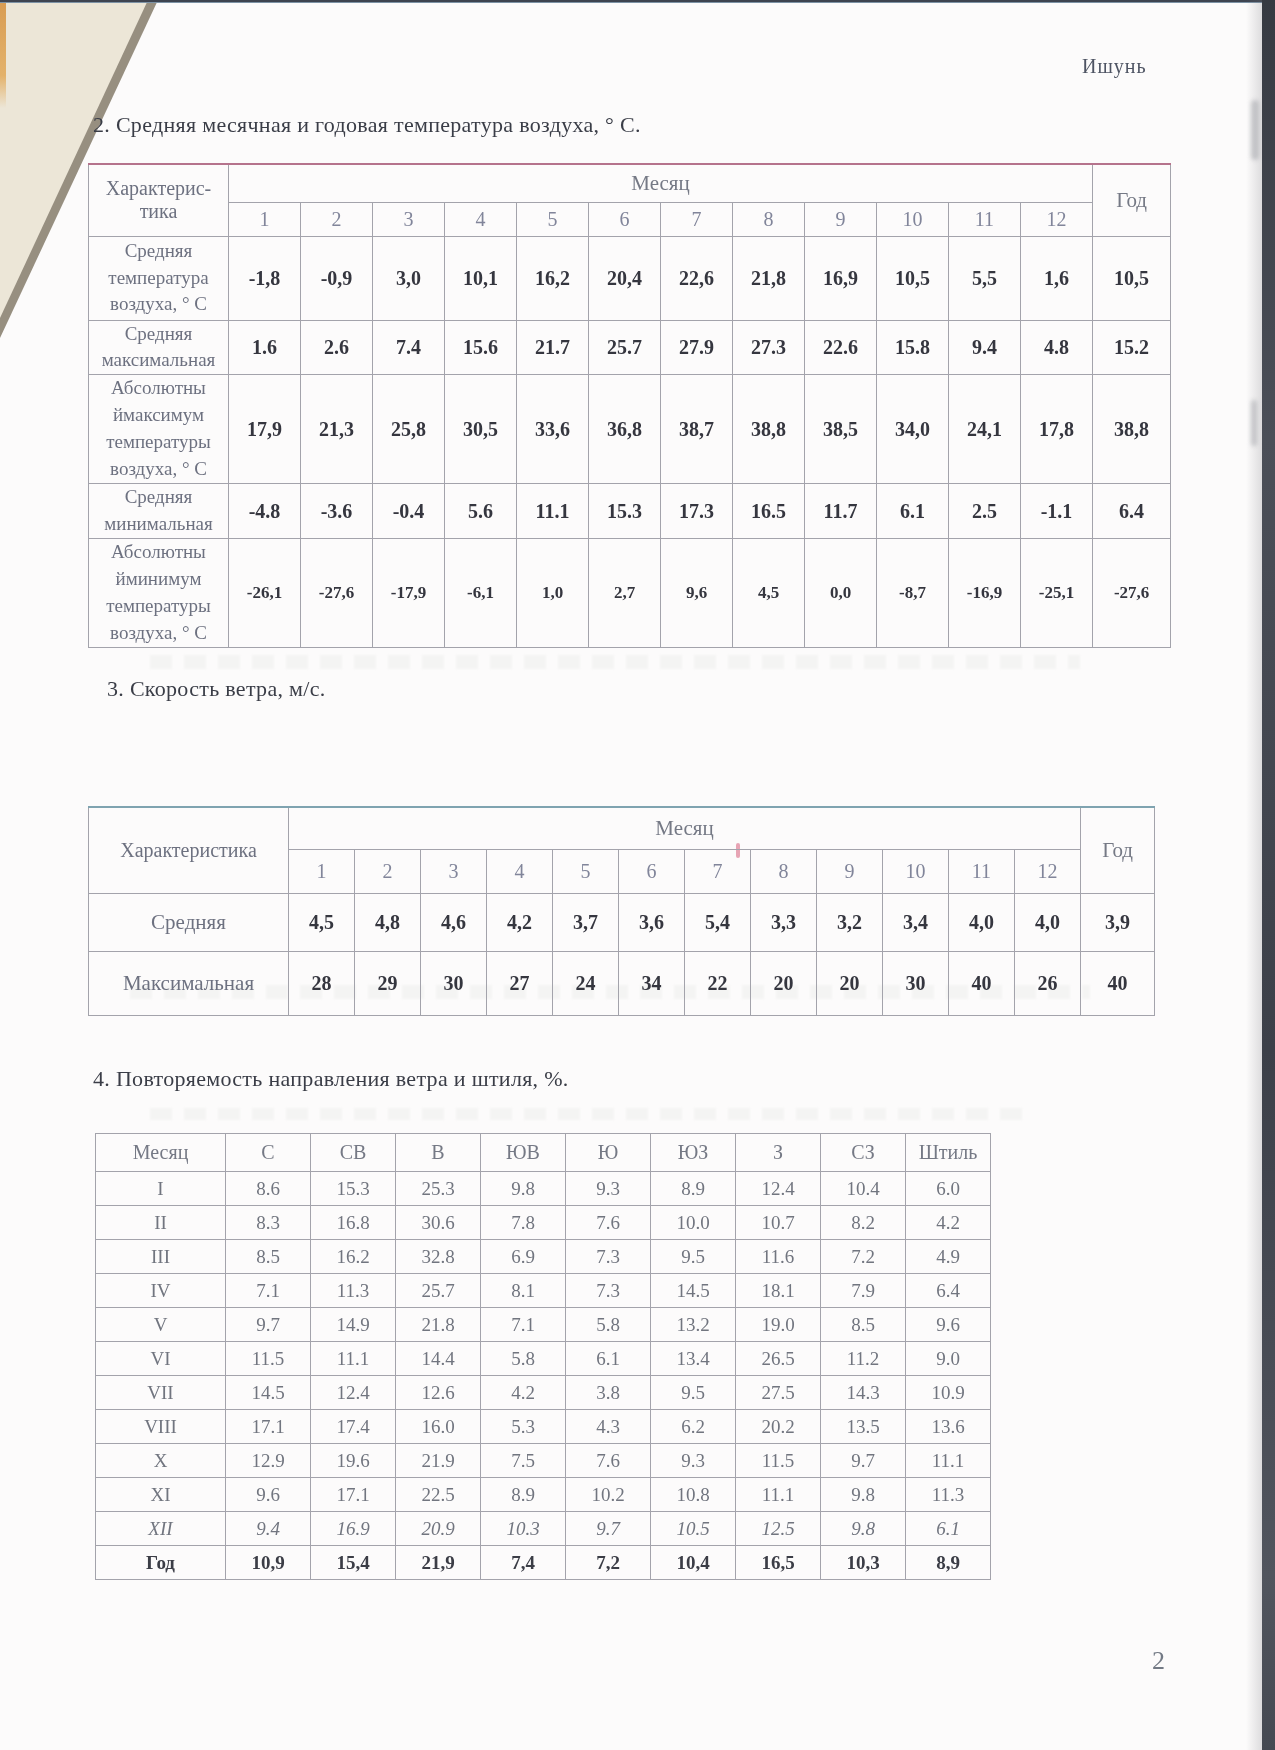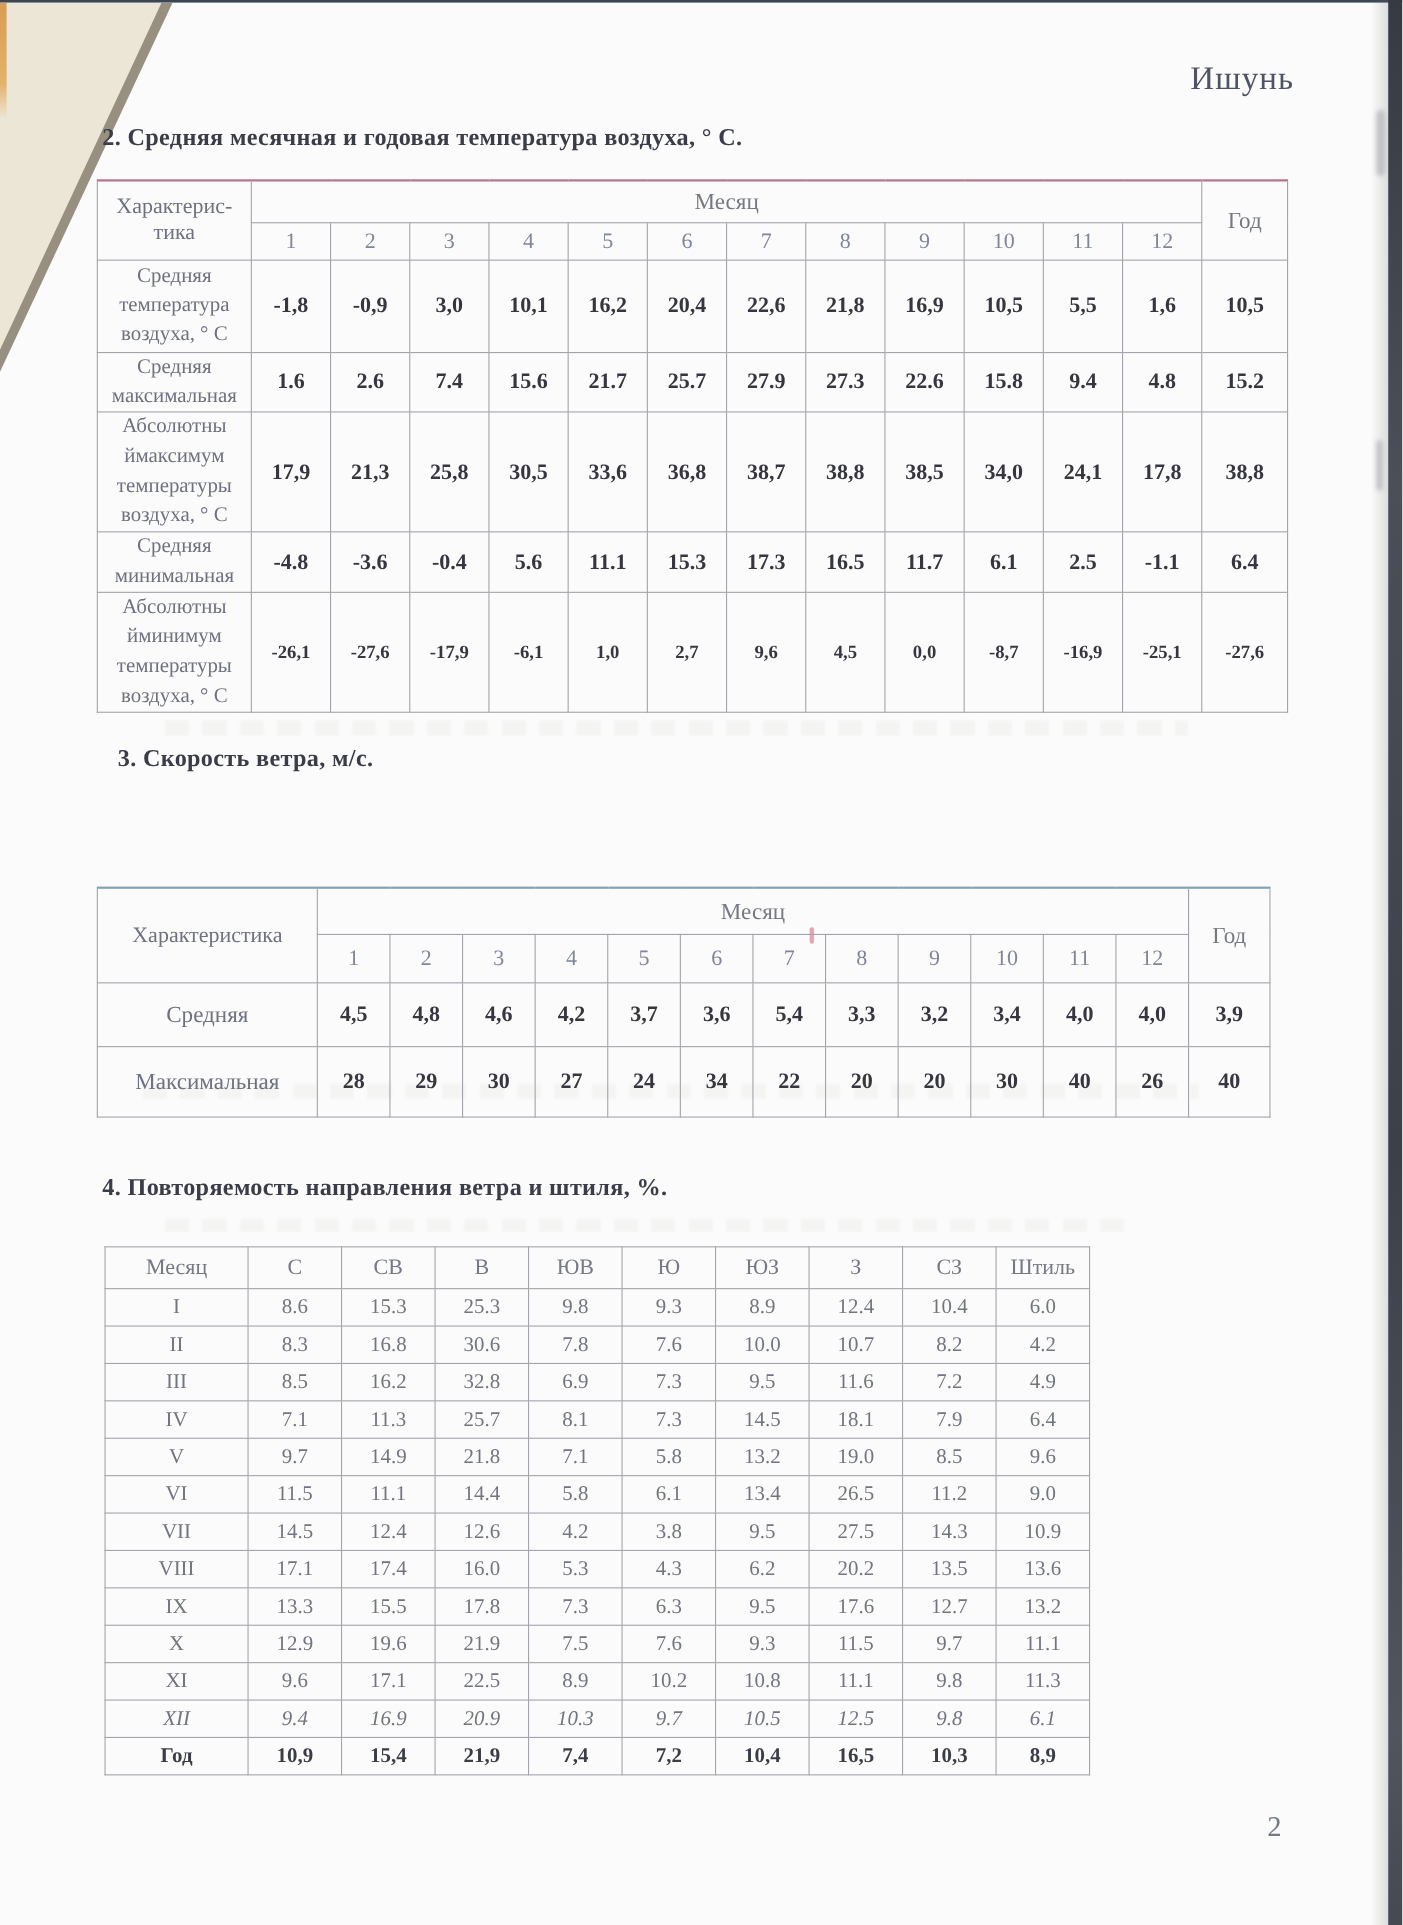--- a/index.html
+++ b/index.html
@@ -20,22 +20,22 @@
     background:#978f80; clip-path:polygon(0 0,158px 0,0 338px); }
   .corner-wedge-inner { position:absolute; top:0; left:0; width:160px; height:340px;
     background:#ece6d7; clip-path:polygon(0 0,148px 0,0 318px); }
   .left-sliver { position:absolute; top:0; left:0; width:6px; height:108px;
     background:linear-gradient(180deg,#d89c52,#e3b26b 70%,rgba(227,178,107,0)); }
   .ghost { position:absolute; opacity:0.5; filter:blur(1.2px);
     background:repeating-linear-gradient(90deg,rgba(150,162,150,0.14) 0 22px,rgba(150,162,150,0) 22px 34px); }
   .pink-mark { position:absolute; width:4px; height:15px; background:rgba(214,92,122,0.55); border-radius:2px; }
 
   
-  .location { position:absolute; top:55px; left:1082px; font-size:30px; color:#4e5463; letter-spacing:1px; }
-  .sec-title { position:absolute; font-size:22px; font-weight:bold; color:#3a3d47; letter-spacing:0.3px; }
+  .location { position:absolute; top:55px; left:1082px; font-size:20px; color:#4e5463; letter-spacing:1px; }
+  .sec-title { position:absolute; font-size:22px; font-weight:normal; color:#3a3d47; letter-spacing:0.3px; }
   .pagenum { position:absolute; top:1646px; left:1152px; font-size:26px; color:#737a85; }
 
   
   table.tbl { position:absolute; border-collapse:collapse; table-layout:fixed;
     border:1px solid #8f8f97; }
   table.tbl td { border:1px solid #a3a3ab; text-align:center; vertical-align:middle;
     padding:0 2px; overflow:hidden; }
   td.hdr { color:#757985; font-size:21px; }
   td.mo  { color:#81859a; font-size:20px; }
   td.lbl { color:#6d7180; font-size:19px; line-height:1.42; white-space:pre-line;
@@ -417,32 +417,20 @@
           <td class="dcell">17.4</td>
           <td class="dcell">16.0</td>
           <td class="dcell">5.3</td>
           <td class="dcell">4.3</td>
           <td class="dcell">6.2</td>
           <td class="dcell">20.2</td>
           <td class="dcell">13.5</td>
           <td class="dcell">13.6</td>
         </tr>
         <tr style="height: 34px;">
-          <td class="dlbl">IX</td>
-          <td class="dcell">13.3</td>
-          <td class="dcell">15.5</td>
-          <td class="dcell">17.8</td>
-          <td class="dcell">7.3</td>
-          <td class="dcell">6.3</td>
-          <td class="dcell">9.5</td>
-          <td class="dcell">17.6</td>
-          <td class="dcell">12.7</td>
-          <td class="dcell">13.2</td>
-        </tr>
-        <tr style="height: 34px;">
           <td class="dlbl">X</td>
           <td class="dcell">12.9</td>
           <td class="dcell">19.6</td>
           <td class="dcell">21.9</td>
           <td class="dcell">7.5</td>
           <td class="dcell">7.6</td>
           <td class="dcell">9.3</td>
           <td class="dcell">11.5</td>
           <td class="dcell">9.7</td>
           <td class="dcell">11.1</td>

